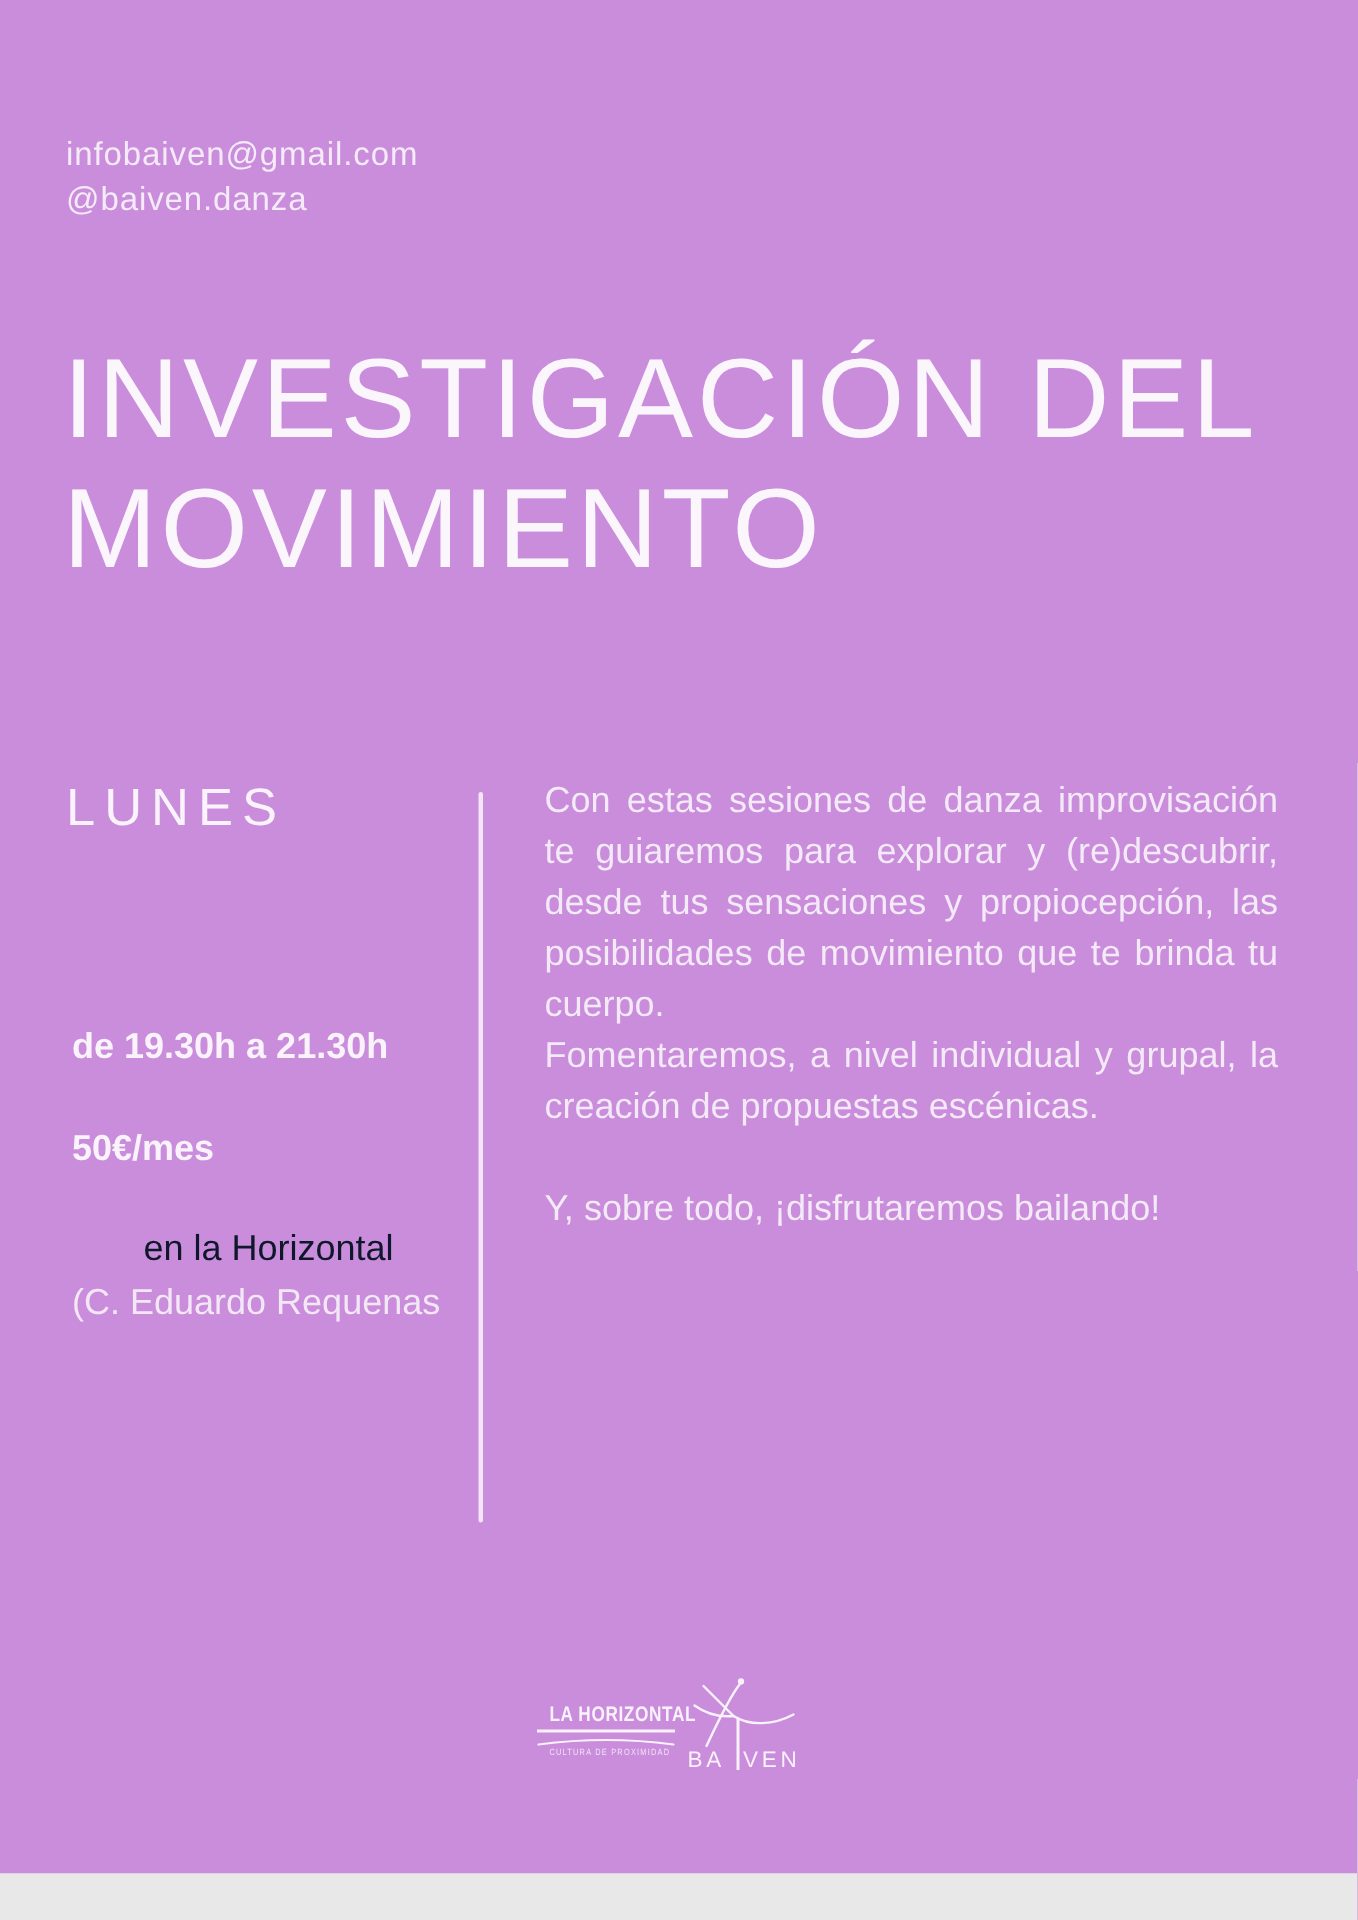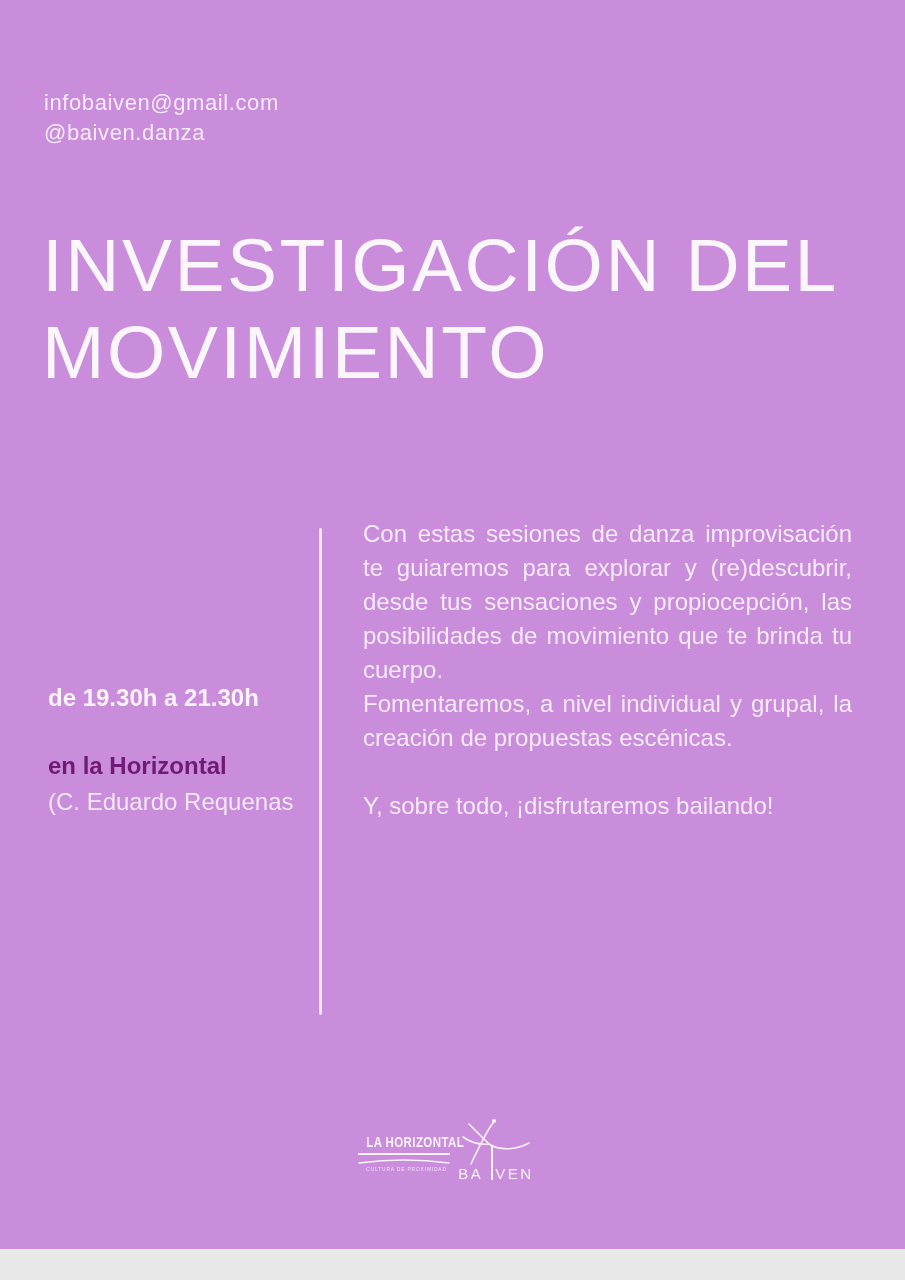--- a/index.html
+++ b/index.html
@@ -20,21 +20,21 @@
     letter-spacing:2.5px;color:#fbf6fc;white-space:nowrap;}
   .title .line{display:block;}
   
   .day{position:absolute;left:44px;top:521px;font-size:35px;line-height:1;
     letter-spacing:6px;font-weight:300;color:#faf3fb;}
   
   .details{position:absolute;left:44px;top:678px;width:270px;font-size:24px;line-height:32px;}
   .details p{margin:4px;}
   .details .time{margin-bottom:36px;font-weight:bold;color:#faf3fb;}
   .details .price{margin-bottom:35px;font-weight:bold;color:#faf3fb;}
-  .details .venue{font-weight:bold;color:#701a75;}
+  .details .venue{font-weight:normal;color:#0f172a;text-align:center;}
   .details .addr{color:#f3e7f6;}
   
   .divider{position:absolute;left:319px;top:528px;width:3px;height:487px;
     background:#f2e6f5;border-radius:2px;}
   
   .description{position:absolute;left:363px;top:517px;width:489px;
     font-size:24px;line-height:34px;text-align:justify;color:#f4eaf7;}
   .description p{margin:0;}
   .description .p1{margin-bottom:29px;}
   .description .p2{margin-bottom:0;}
@@ -62,23 +62,25 @@
   <header class="contact">
     <div>infobaiven@gmail.com</div>
     <div>@baiven.danza</div>
   </header>
 
   <h1 class="title">
     <span class="line">INVESTIGACIÓN DEL</span>
     <span class="line">MOVIMIENTO</span>
   </h1>
 
+  <div class="day">LUNES</div>
 
   <section class="details">
     <p class="time">de 19.30h a 21.30h</p>
+    <p class="price">50€/mes</p>
     <p class="venue">en la Horizontal</p>
     <p class="addr">(C. Eduardo Requenas</p>
   </section>
 
   <div class="divider"></div>
 
   <section class="description">
     <p class="p2">Con estas sesiones de danza improvisación te guiaremos para explorar y (re)descubrir, desde tus sensaciones y propiocepción, las posibilidades de movimiento que te brinda tu cuerpo.</p>
     <p class="p3">Fomentaremos, a nivel individual y grupal, la creación de propuestas escénicas.</p>
     <p class="p4">Y, sobre todo, ¡disfrutaremos bailando!</p>

